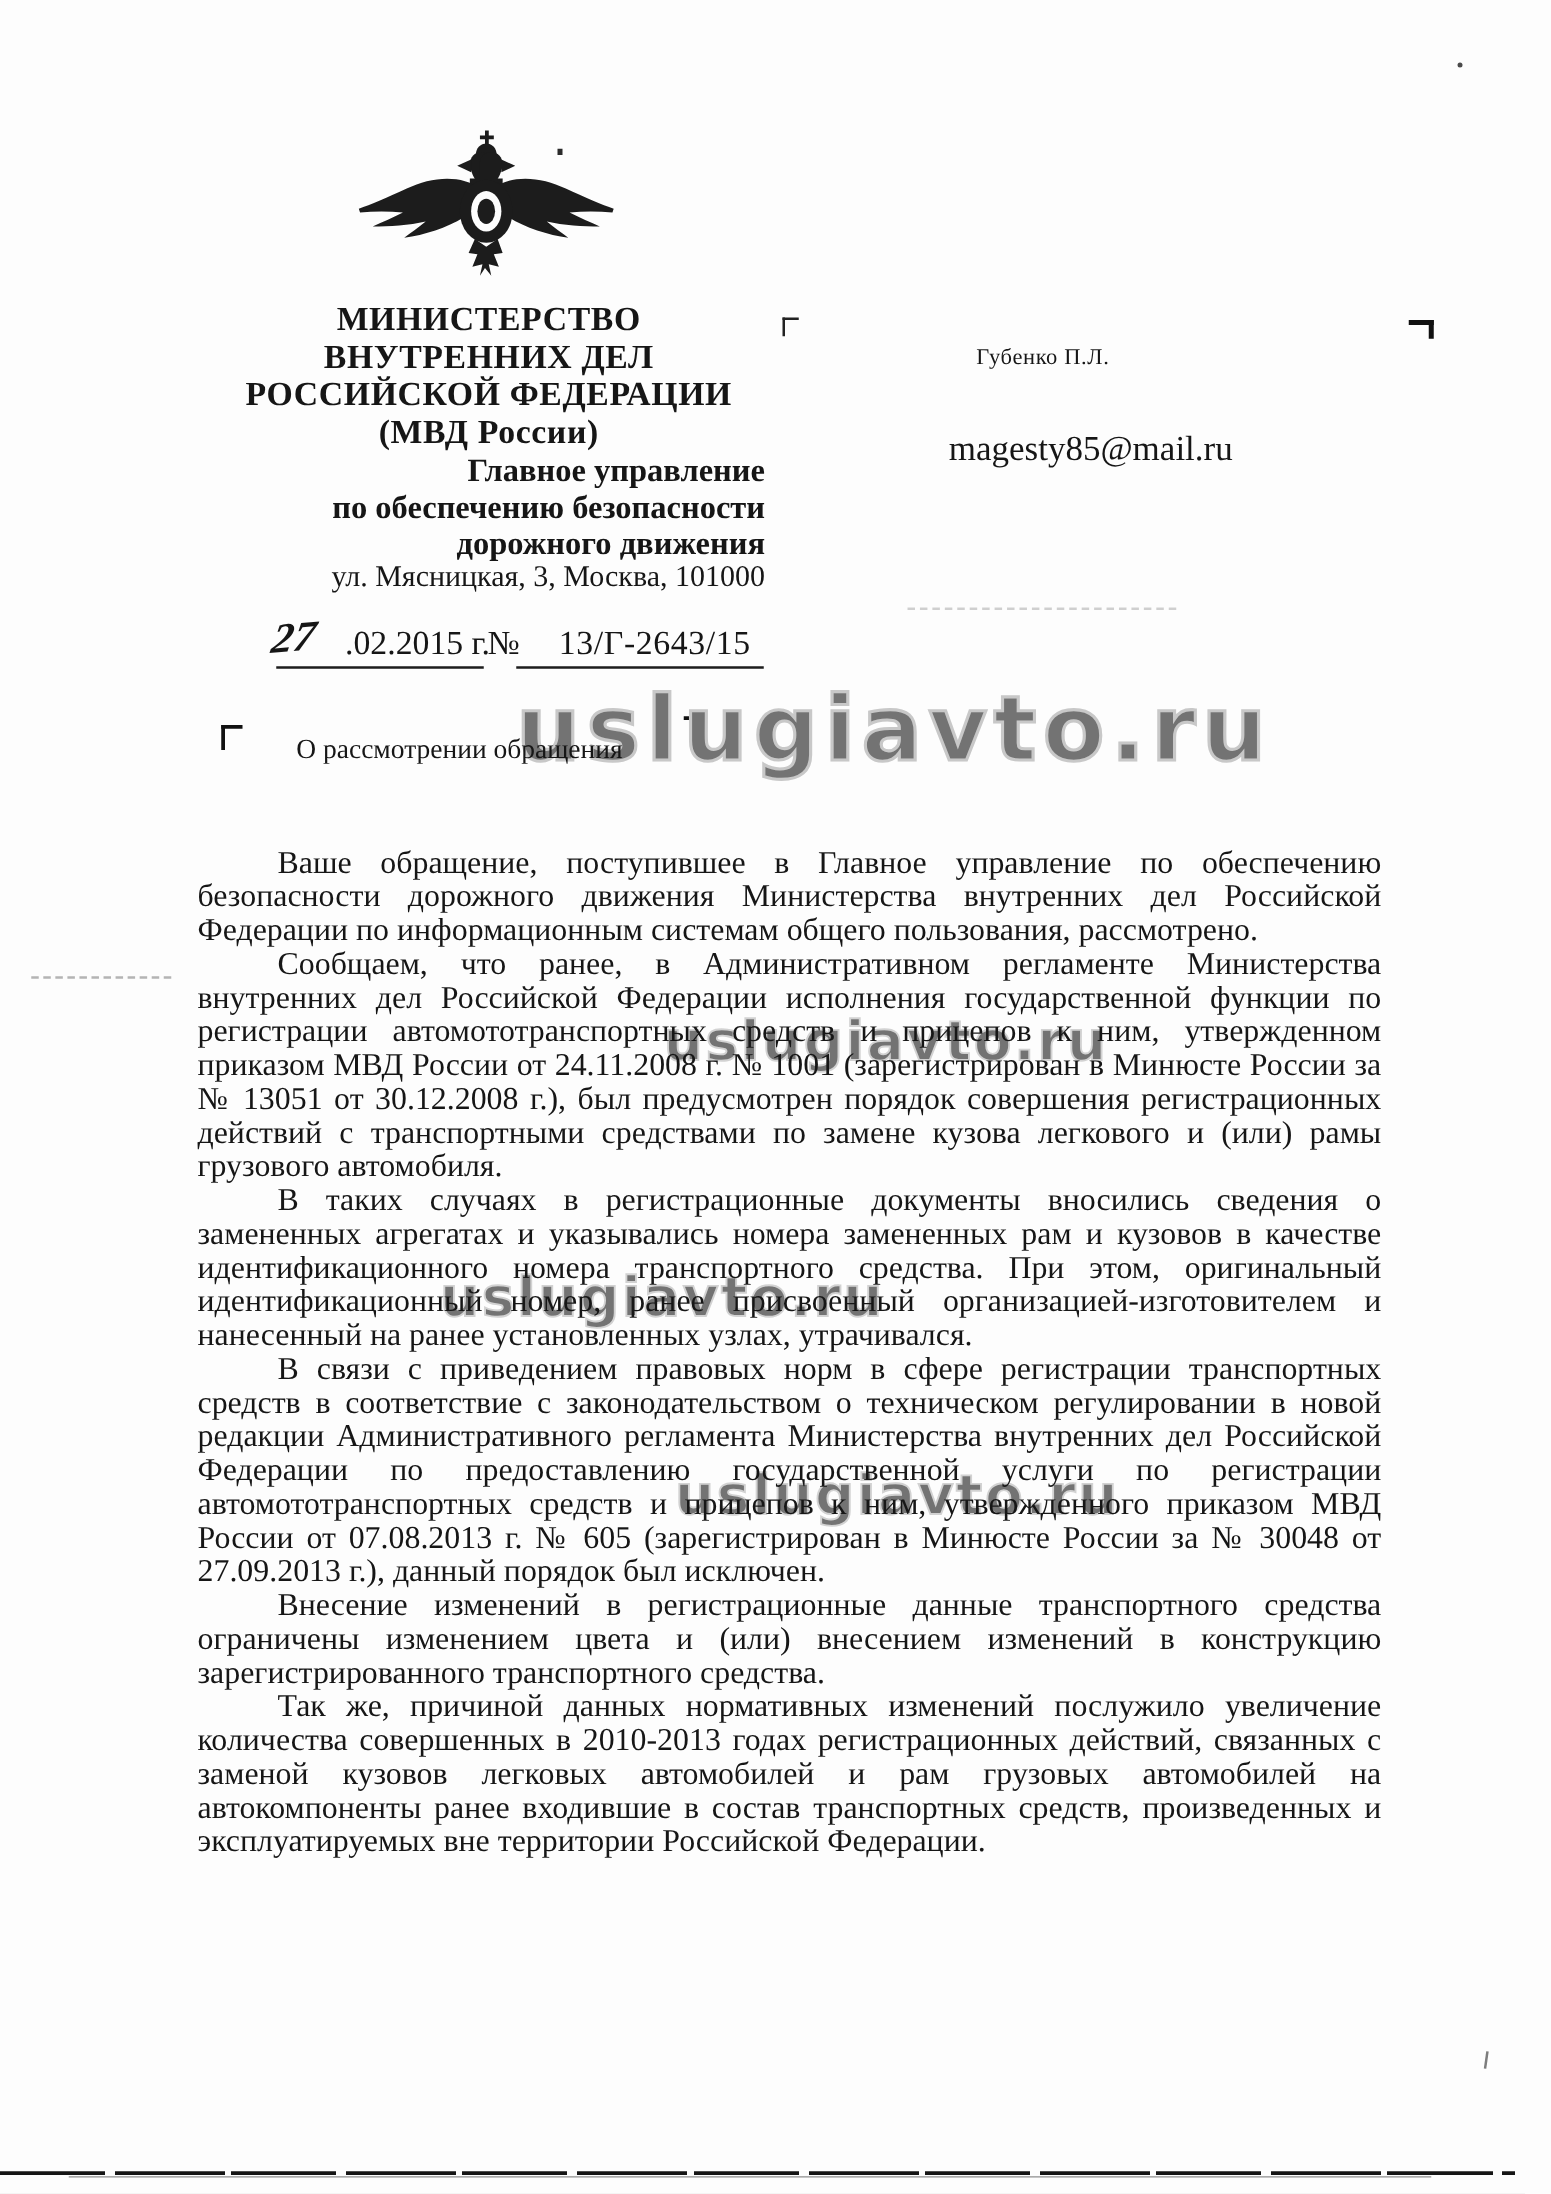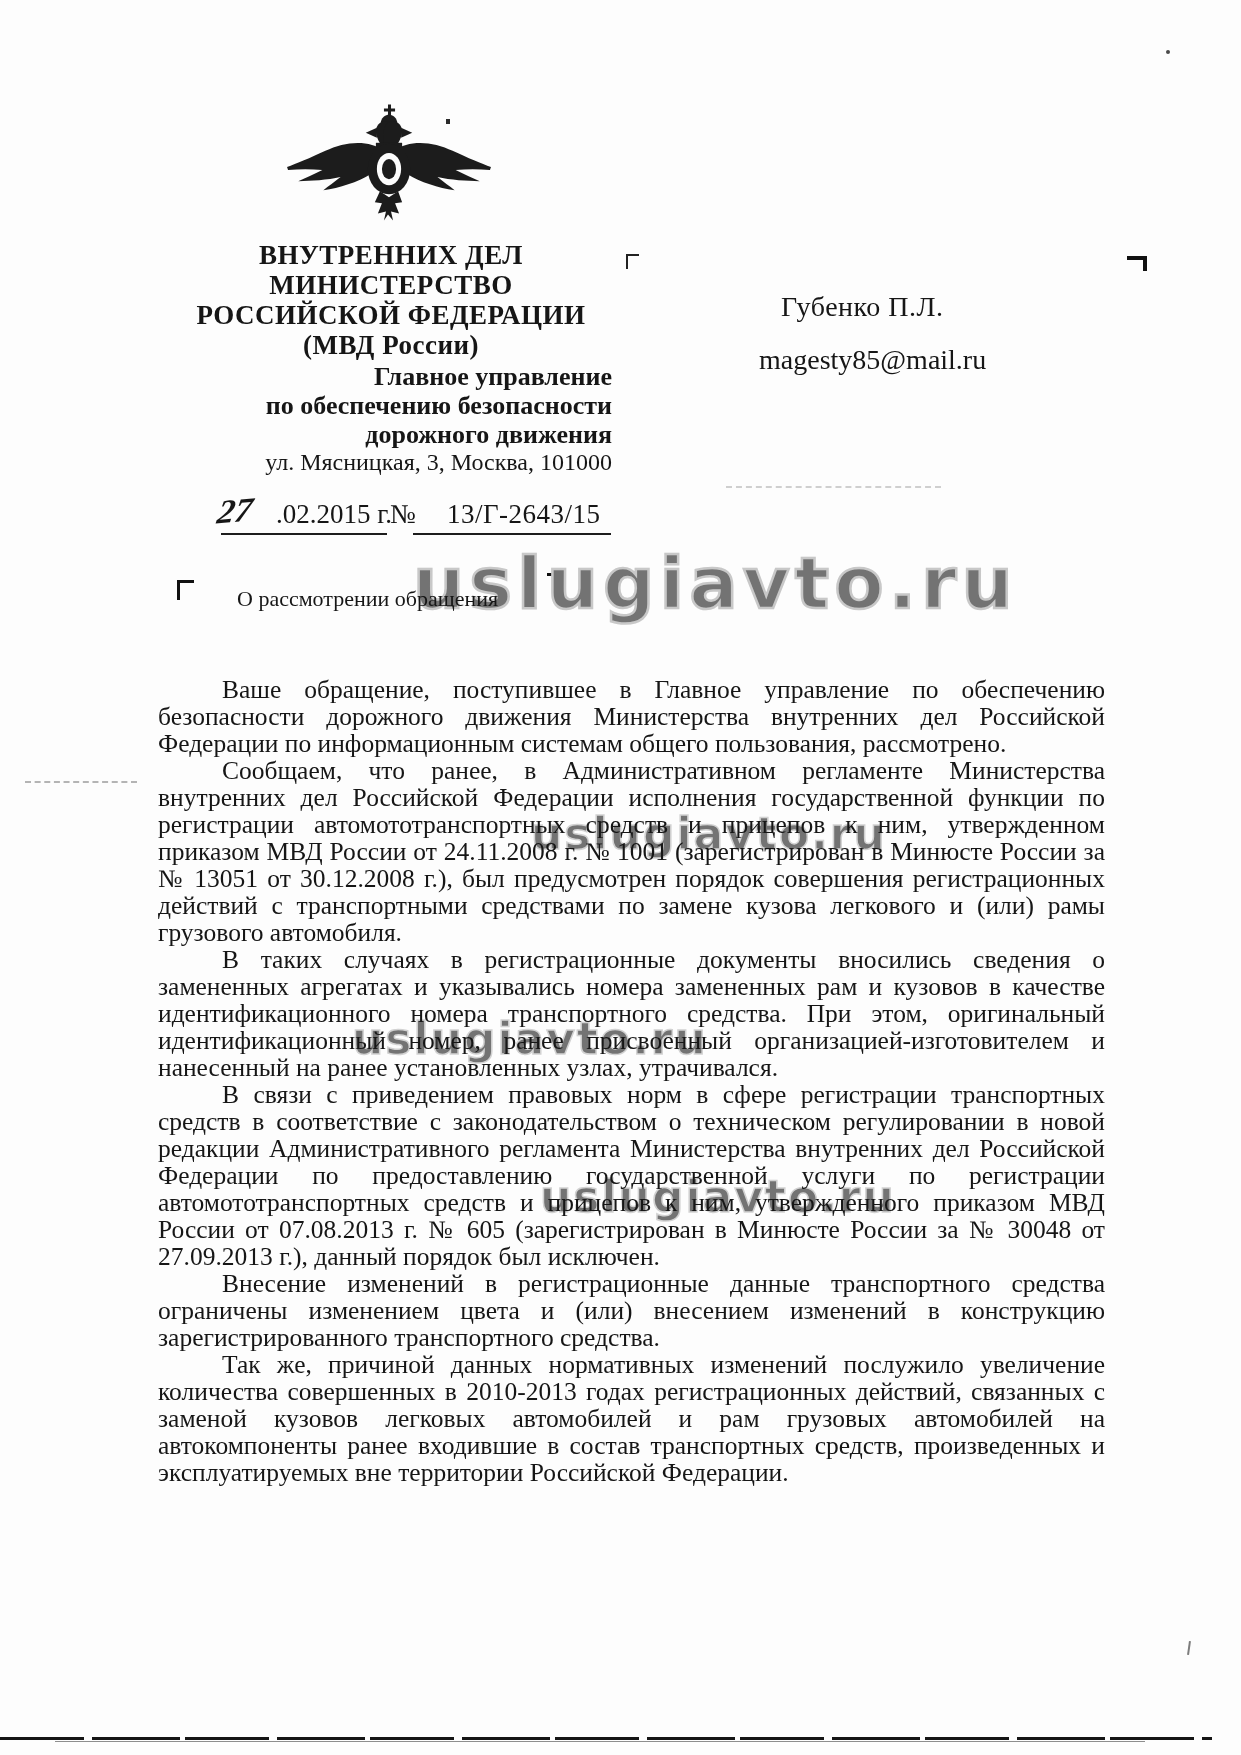--- a/index.html
+++ b/index.html
@@ -32,21 +32,21 @@
     position:absolute;left:218px;top:492px;
     font-size:34px;font-style:italic;font-weight:bold;
     transform:skewX(-14deg) rotate(-5deg);
   }
   .date-rest{position:absolute;left:276px;top:499px;font-size:27px;}
   .no-sign{position:absolute;left:390px;top:499px;font-size:27px;}
   .ref-number{position:absolute;left:447px;top:499px;font-size:27px;letter-spacing:.5px;}
   .uline1{position:absolute;left:221px;top:533px;width:166px;border-top:2px solid #1d1d1d;}
   .uline2{position:absolute;left:413px;top:533px;width:198px;border-top:2px solid #1d1d1d;}
   
-  .recipient-name{position:absolute;left:781px;top:291px;font-size:28px;letter-spacing:.5px;}
+  .recipient-name{position:absolute;left:781px;top:275px;font-size:18px;letter-spacing:.5px;}
   .recipient-email{position:absolute;left:759px;top:344px;font-size:28px;}
   
   .mark{position:absolute;}
   .mark-tl-small{left:626px;top:254px;width:11px;height:13px;border-top:2px solid #222;border-left:2px solid #222;}
   .mark-tr-big{left:1127px;top:256px;width:16px;height:11px;border-top:4px solid #111;border-right:4px solid #111;}
   .mark-subj-l{left:177px;top:580px;width:14px;height:17px;border-top:3px solid #111;border-left:3px solid #111;}
   .mark-subj-r{left:547px;top:573px;width:13px;height:11px;border-top:3px solid #111;border-right:3px solid #111;}
   
   .subject{position:absolute;left:237px;top:586px;font-size:22px;}
   
@@ -112,22 +112,22 @@
         <ellipse cx="105" cy="64" rx="21" ry="25"></ellipse>
 
         <path d="M96 86l9 6 9-6 4 11-7 1 4 10-8-2 2 9-5-6-4 6 2-9-8 2 4-10-7-1z"></path>
       </g>
       <ellipse cx="105" cy="64" rx="12" ry="16" fill="#fdfdfd"></ellipse>
       <ellipse cx="105" cy="64" rx="7" ry="10" fill="#1c1c1c"></ellipse>
     </svg>
   </div>
 
   <div class="ministry">
+    <div>МИНИСТЕРСТВО</div>
     <div>ВНУТРЕННИХ ДЕЛ</div>
-    <div>МИНИСТЕРСТВО</div>
     <div>РОССИЙСКОЙ ФЕДЕРАЦИИ</div>
     <div>(МВД России)</div>
   </div>
 
   <div class="department">
     <div>Главное управление</div>
     <div>по обеспечению безопасности</div>
     <div>дорожного движения</div>
   </div>
 

